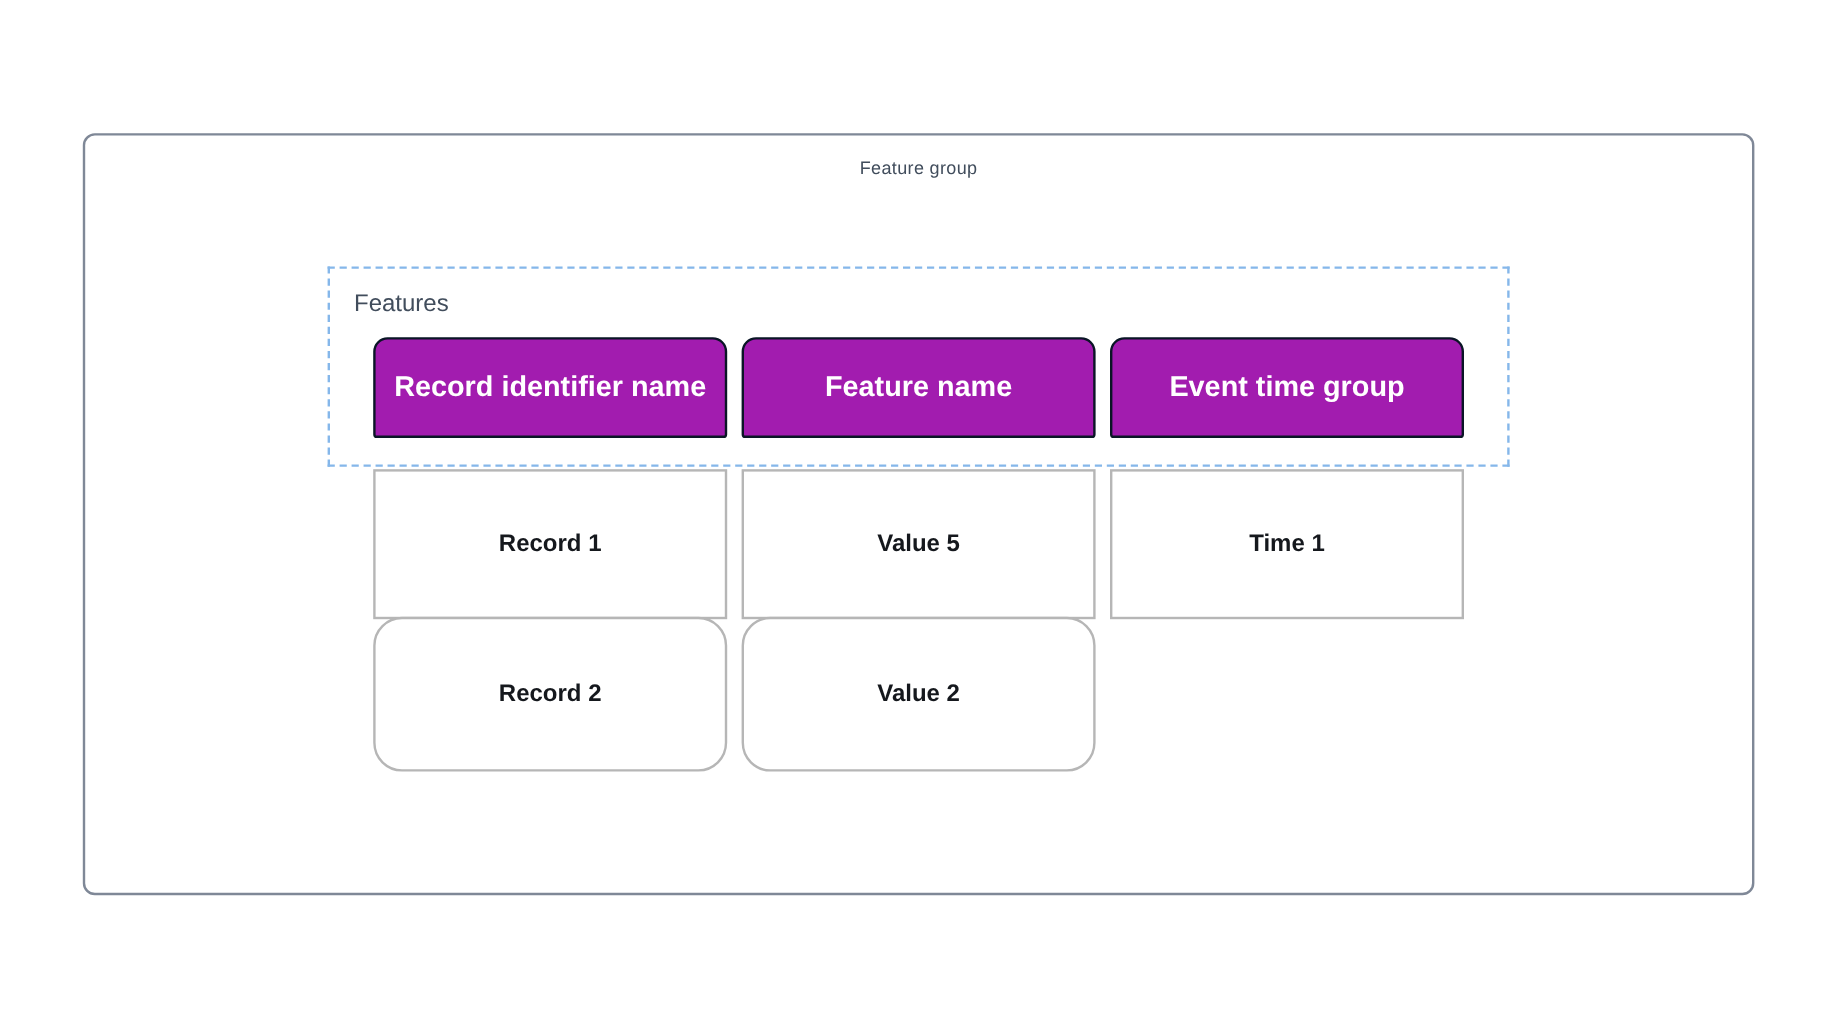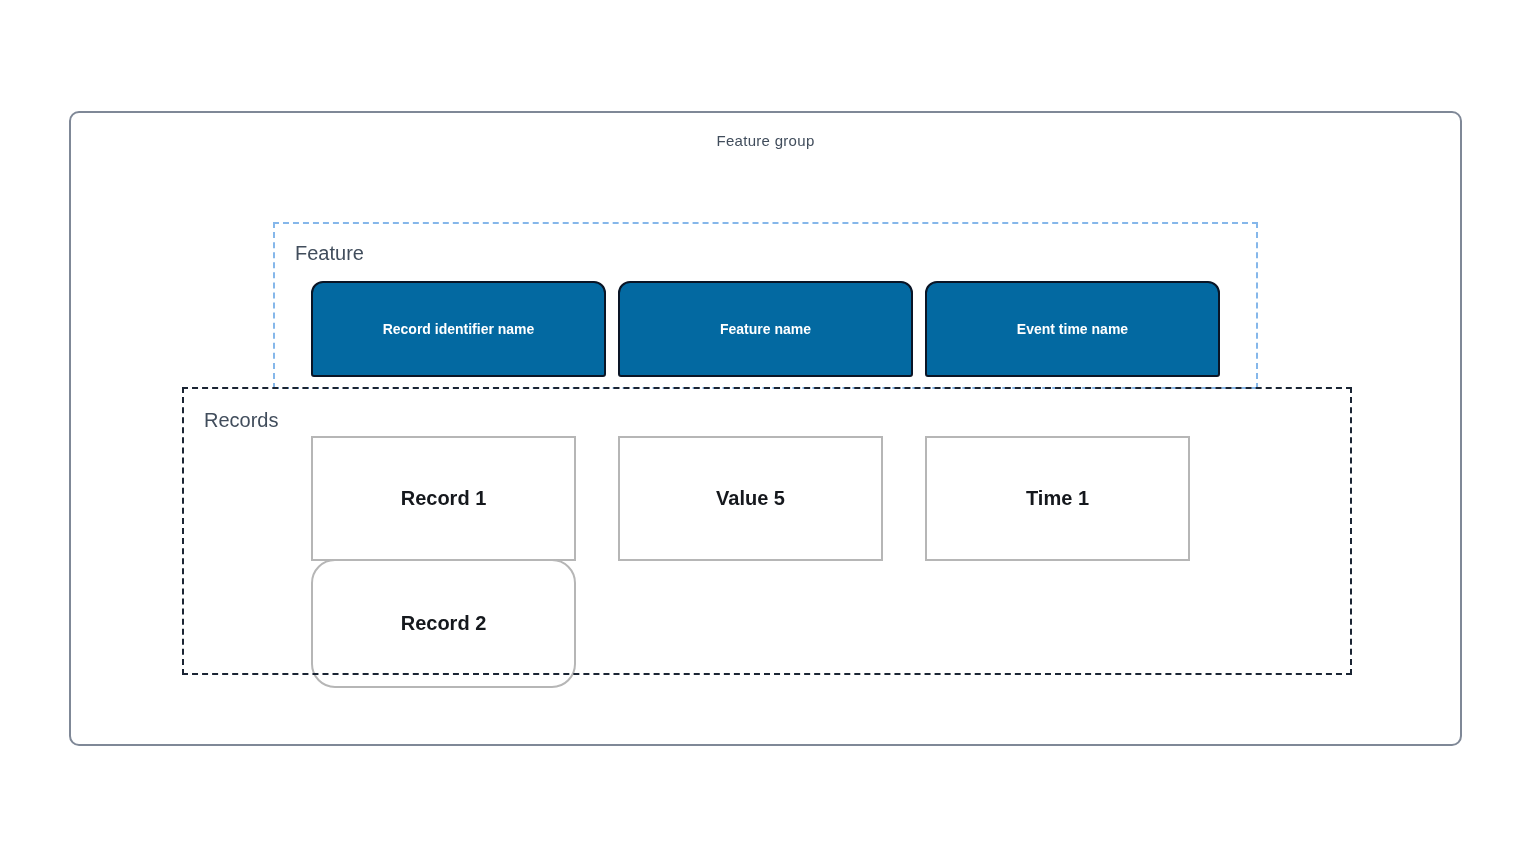--- a/index.html
+++ b/index.html
@@ -72,74 +72,71 @@
     left: 20px;
     top: 20px;
     font-size: 20px;
     color: #414d5c;
   }
   
   .col-header {
     position: absolute;
     top: 281px;
     width: 295px;
-    height: 96px;
-    background: #0369a1;
+    height: 84px;
+    background: #a21caf;
     border: 2px solid #0a1526;
     border-radius: 12px 12px 3px 3px;
     box-sizing: border-box;
     display: flex;
     align-items: center;
     justify-content: center;
     color: #ffffff;
-    font-size: 14px;
+    font-size: 24px;
     font-weight: bold;
     z-index: 2;
   }
   .col-1 { left: 311px; }
   .col-2 { left: 618px; }
   .col-3 { left: 925px; }
   
   .cell {
     position: absolute;
-    width: 265px;
+    width: 295px;
     background: #ffffff;
     border: 2px solid #b6b6b6;
     box-sizing: border-box;
     display: flex;
     align-items: center;
     justify-content: center;
     color: #15181d;
     font-size: 20px;
     font-weight: bold;
     z-index: 1;
-    margin-top: 45px;
   }
   .row-1 { top: 391px; height: 125px; }
   .row-2 { top: 514px; height: 129px; border-radius: 24px; }
 </style>
 </head>
 <body>
 
 <div class="canvas">
 
   <div class="outer-box"></div>
 
   <div class="diagram-title">Feature group</div>
 
   <div class="cell col-1 row-1">Record 1</div>
   <div class="cell col-1 row-2">Record 2</div>
   <div class="cell col-2 row-1">Value 5</div>
+  <div class="cell col-2 row-2">Value 2</div>
   <div class="cell col-3 row-1">Time 1</div>
 
   <div class="col-header col-1">Record identifier name</div>
   <div class="col-header col-2">Feature name</div>
-  <div class="col-header col-3">Event time name</div>
+  <div class="col-header col-3">Event time group</div>
 
   <div class="features-box">
-    <div class="features-label">Feature</div>
+    <div class="features-label">Features</div>
   </div>
 
-  <div class="records-box">
-    <div class="records-label">Records</div>
-  </div>
 
 </div>
 
 </body></html>

